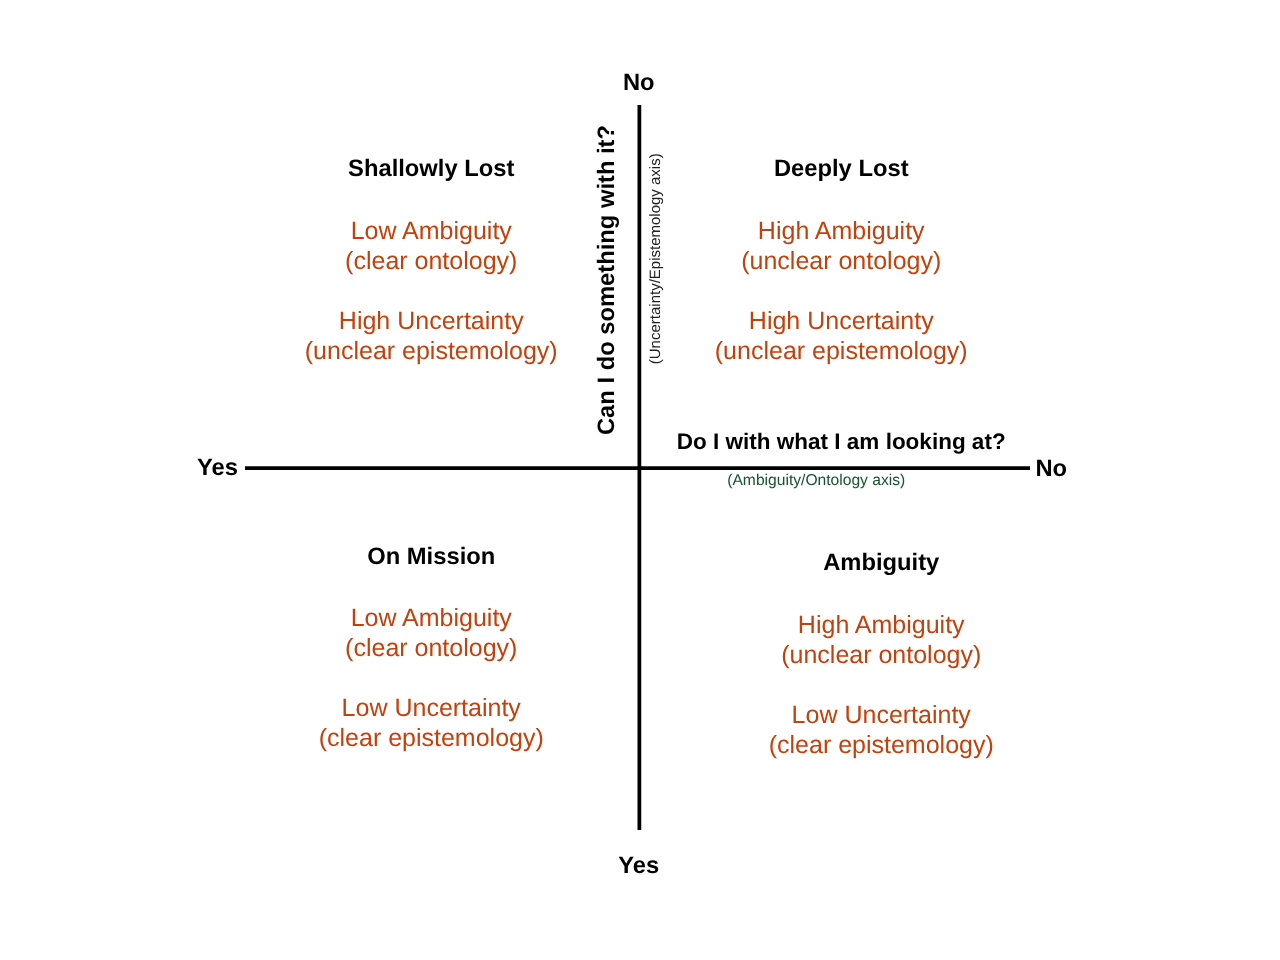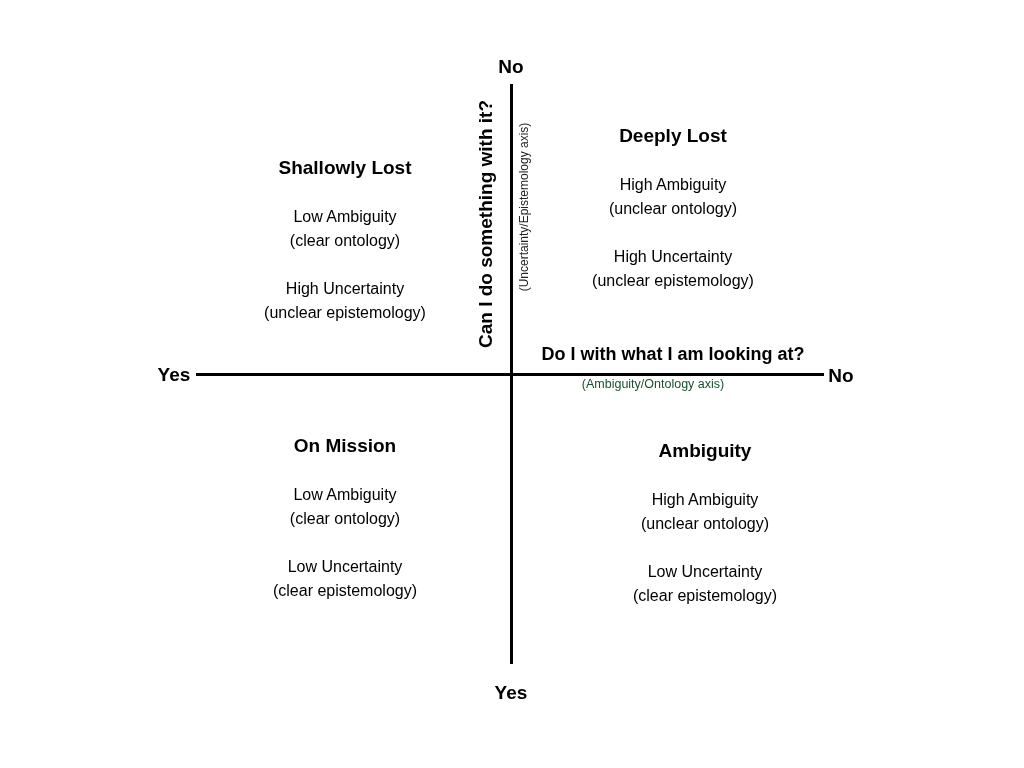--- a/index.html
+++ b/index.html
@@ -70,37 +70,37 @@
     font-size: 12.5px;
     color: #14532d;
   }
 
   
   .quad {
     position: absolute;
     width: 340px;
     text-align: center;
   }
-  .q-tl { left: 175px; top: 125px; margin-top: 32px; }
+  .q-tl { left: 175px; top: 125px; }
   .q-tr { left: 503px; top: 125px; }
   .q-bl { left: 175px; top: 435px; }
   .q-br { left: 535px; top: 440px; }
 
   .q-title {
     font-weight: bold;
     font-size: 19px;
     line-height: 22px;
     color: #000;
   }
   .q-spacer-a { height: 26px; }
   .q-spacer-b { height: 24px; }
   .q-line {
-    font-size: 16px;
+    font-size: 20px;
     line-height: 24px;
-    color: #000000;
+    color: #c2410c;
   }
 </style>
 </head>
 <body>
 
 <div class="stage">
 
   <div class="vline"></div>
   <div class="hline"></div>
 

